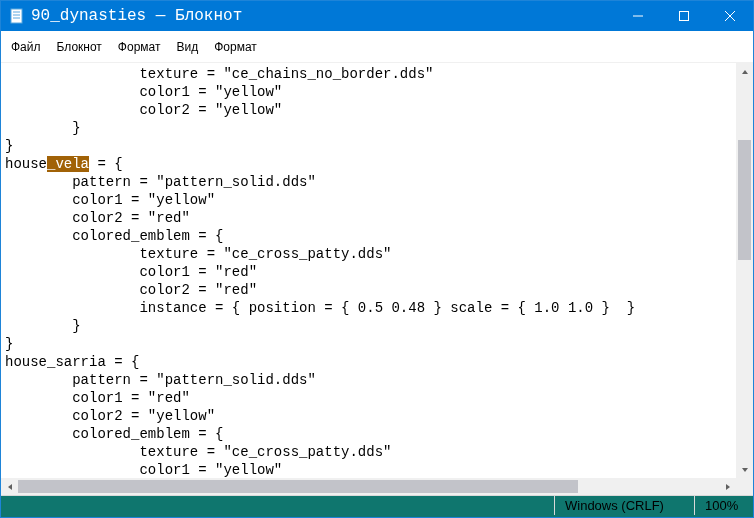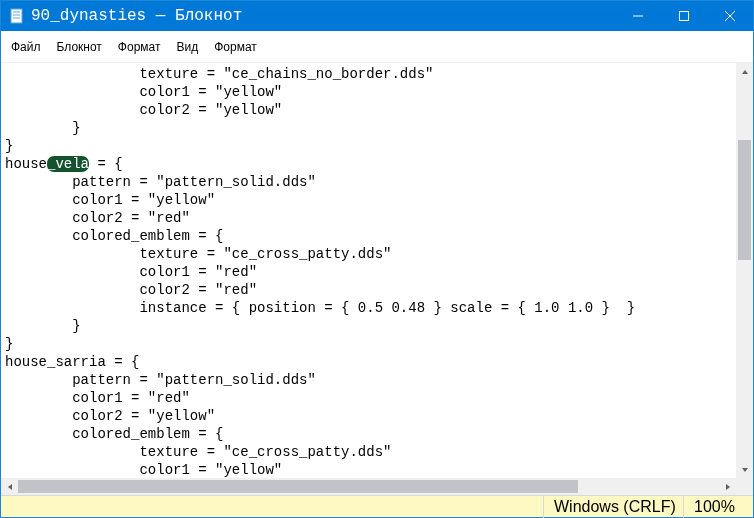--- a/index.html
+++ b/index.html
@@ -47,44 +47,44 @@
     background: #fff;
   }
   .editor-content {
     font-family: Consolas, "Courier New", monospace;
     font-size: 14px;
     line-height: 18px;
     white-space: pre;
     padding: 2px 4px;
     color: #000;
   }
-  .sel { background: #14532d; color: #fff; border-radius: 7px; }
+  .sel { background: #a16207; color: #fff; }
   .scrollbar-y {
     position: absolute; right: 0; top: 0; width: 17px; height: calc(100% - 17px);
     background: #f0f0f0;
     display: flex; flex-direction: column;
   }
   .scrollbar-x {
     position: absolute; bottom: 0; left: 0; height: 17px; width: calc(100% - 17px);
     background: #f0f0f0;
     display: flex; flex-direction: row;
   }
   .sb-corner { position:absolute; right:0; bottom:0; width:17px; height:17px; background:#f0f0f0; }
   .sb-btn { width:17px; height:17px; background:#f0f0f0; display:flex; align-items:center; justify-content:center; }
   .sb-btn svg { fill:#606060; }
   .sb-track-y { flex:1; position:relative; }
   .sb-thumb-y { position:absolute; left:2px; right:2px; top:60px; height:120px; background:#c2c3c9; }
   .sb-track-x { flex:1; position:relative; }
   .sb-thumb-x { position:absolute; top:2px; bottom:2px; left:0; width:560px; background:#c2c3c9; }
   .statusbar {
     height: 22px;
-    background: #fef9c3;
+    background: #0f766e;
     border-top: 1px solid #d9d9d9;
     display: flex;
-    font-size: 16px;
+    font-size: 13px;
     align-items: flex-start;
   }
   .status-cell {
     border-left: 1px solid #d9d9d9;
     padding: 2px 10px;
     display: flex; align-items: center;
     white-space: nowrap;
   }
   .status-spacer { flex: 1; }
 </style>
@@ -187,16 +187,16 @@
             <polygon points="2,1 6,4 2,7"></polygon>
           </svg>
         </div>
     </div>
     <div class="sb-corner"></div>
   </div>
 
   <div class="statusbar">
     <div class="status-spacer"></div>
     <div class="status-cell" style="width:140px">Windows (CRLF)</div>
-    <div class="status-cell" style="width:70px">100%</div>
+    <div class="status-cell" style="width:59px">100%</div>
   </div>
 
 </div>
 
 </body></html>

